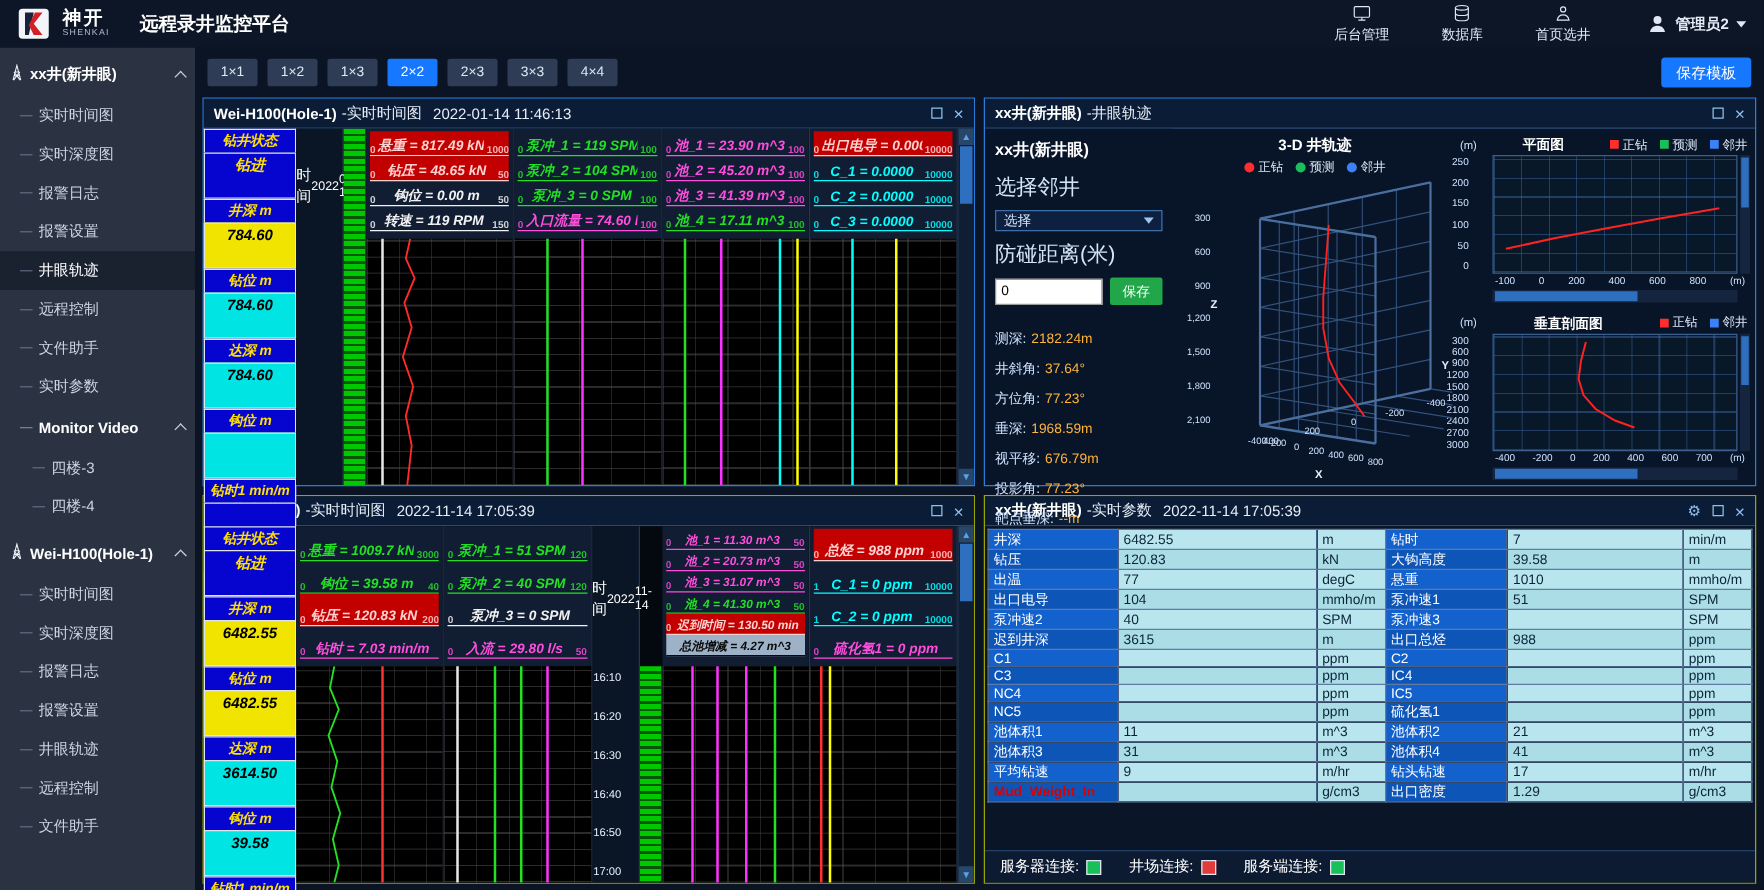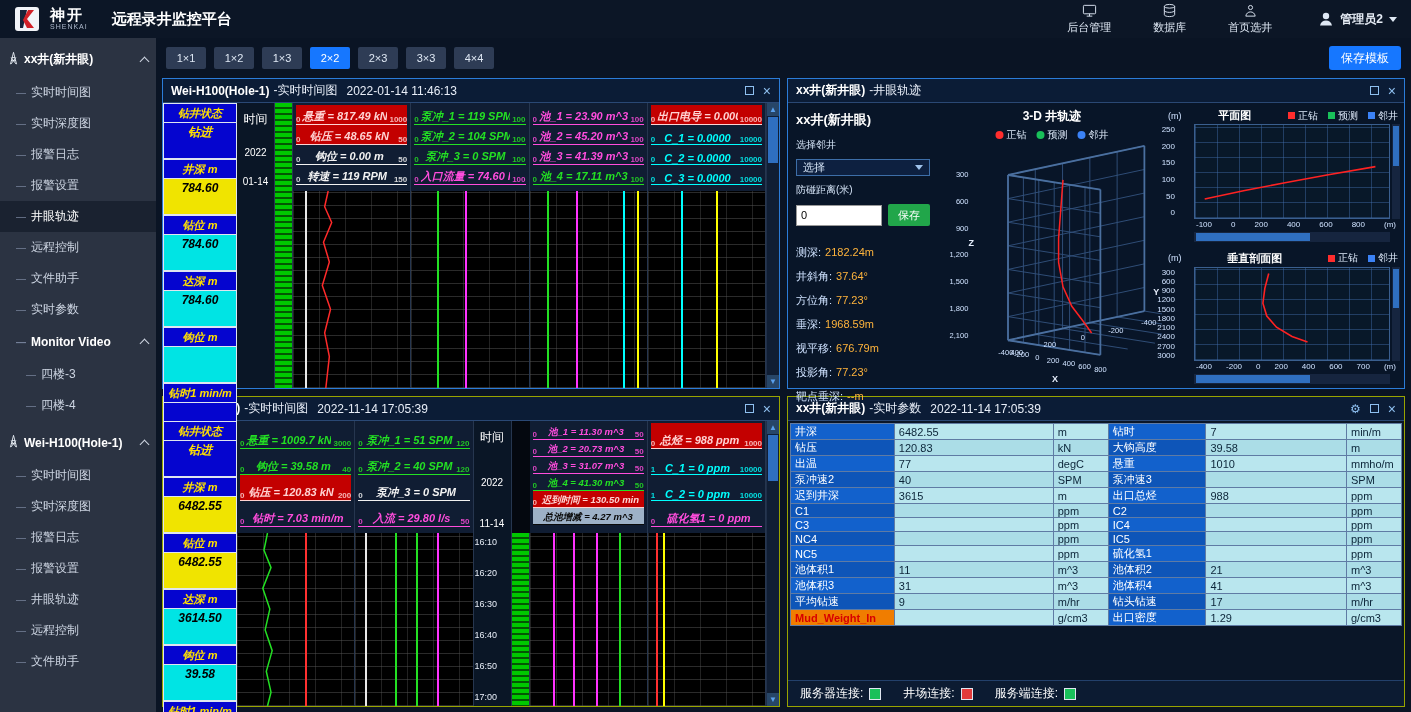--- a/index.html
+++ b/index.html
@@ -53,42 +53,42 @@
 .tchart{flex:1;display:flex;min-width:0}
 .pcol{width:74px;flex:none;display:flex;flex-direction:column;background:#0a1626}
 .plab{height:19px;background:#0505cf;border:1px solid #dfe5ef;border-bottom:none;color:#ffe000;font-weight:bold;font-style:italic;font-size:11px;text-align:center;line-height:18px;overflow:hidden;white-space:nowrap}
 .pval{height:37px;border:1px solid #dfe5ef;text-align:center;font-weight:bold;font-style:italic;font-size:12px;line-height:19px;overflow:hidden;white-space:nowrap}
 .v-yellow{background:#f0e400;color:#000}
 .v-cyan{background:#00e4e4;color:#000}
 .v-blue{background:#0505cf;color:#ffe000}
 .v-bluew{background:#0505cf;color:#fff}
 .tracks{flex:1;display:flex;min-width:0;background:#04080f}
 .timecol{width:38px;flex:none;display:flex;flex-direction:column;background:#0a1626;border-right:1px solid #26364f}
-.timehdr{display:flex;flex-direction:column;align-items:center;justify-content:space-between;padding:8px 0 4px;color:#fff;flex:none}
+.timehdr{display:flex;flex-direction:row;align-items:center;justify-content:space-between;padding:8px 0 4px;color:#fff;flex:none}
 .tbig{font-size:12px}
 .tyd{font-size:10px}
 .timeticks{flex:1;display:flex;flex-direction:column;justify-content:space-between;padding:4px 1px;color:#e8eef8;font-size:9px}
 .statusband{width:18px;flex:none;background:repeating-linear-gradient(180deg,#00c800 0 4px,#035703 4px 6px);border-right:1px solid #26364f}
 .track{flex:1;display:flex;flex-direction:column;border-right:1px solid #26364f;min-width:0}
 .thdr{flex:none;background:#101d33;padding:2px 3px;overflow:hidden}
 .thl{display:flex;align-items:flex-end;gap:2px;font-weight:bold;font-style:italic;font-size:11px;white-space:nowrap;overflow:hidden}
 .thl .tx{flex:1;text-align:center;overflow:hidden}
 .thl .mn,.thl .mx{font-size:8px;font-style:normal;opacity:.85}
 .tplot{flex:1;position:relative;background-color:#000;background-image:repeating-linear-gradient(0deg,rgba(85,85,85,.5) 0 1px,transparent 1px 13px),repeating-linear-gradient(90deg,rgba(85,85,85,.4) 0 1px,transparent 1px 26px)}
 .vline{position:absolute;top:0;bottom:0;width:2px}
 .wavesvg{position:absolute;inset:0;width:100%;height:100%}
 .vscroll{width:13px;flex:none;background:#101e34;border-left:1px solid #20304a;display:flex;flex-direction:column}
 .sbtn{height:13px;background:#274668;color:#5aa0ec;font-size:8px;text-align:center;line-height:13px;cursor:pointer;flex:none}
 .sthumb{height:46px;background:#2f6fc0;margin:1px;flex:none}
 .sspace{flex:1}
 
 .trajbody{flex:1;display:flex;min-width:0}
 .trajinfo{width:150px;flex:none;padding:8px;display:flex;flex-direction:column;gap:7px;background:#081528}
 .tw{font-size:13px;font-weight:bold;color:#fff;margin-bottom:2px}
-.flab{font-size:10px;color:#d5e4f7}
+.flab{font-size:17px;color:#d5e4f7}
 .select{height:22px;border:1px solid #3d6ea8;background:#0d2040;color:#d7e6f8;font-size:11px;display:flex;align-items:center;justify-content:space-between;padding:0 6px;cursor:pointer}
 .selcaret{width:0;height:0;border-left:4px solid transparent;border-right:4px solid transparent;border-top:5px solid #9fc3ec}
 .inprow{display:flex;gap:6px;align-items:center}
 .dinput{width:86px;height:21px;background:#fff;border:1px solid #999;color:#000;font-size:11px;padding:0 4px}
 .gbtn{background:#21a64a;color:#fff;border:none;height:22px;padding:0 10px;font-size:11px;border-radius:2px;cursor:pointer}
 #trajstats{margin-top:12px;display:flex;flex-direction:column;gap:9px}
 .statrow{font-size:11px;white-space:nowrap}
 .statlbl{color:#cfe2ff}
 .statval{color:#ffb43c;margin-left:4px}
 .traj3d{flex:1;position:relative;min-width:0}
@@ -933,20 +933,28 @@
                 </tr>
                 <tr>
                   <td class="c-lab">出温</td>
                   <td class="c-val">77</td>
                   <td class="c-unit">degC</td>
                   <td class="c-lab">悬重</td>
                   <td class="c-val">1010</td>
                   <td class="c-unit">mmho/m</td>
                 </tr>
                 <tr>
+                  <td class="c-lab">出口电导</td>
+                  <td class="c-val">104</td>
+                  <td class="c-unit">mmho/m</td>
+                  <td class="c-lab">泵冲速1</td>
+                  <td class="c-val">51</td>
+                  <td class="c-unit">SPM</td>
+                </tr>
+                <tr>
                   <td class="c-lab">泵冲速2</td>
                   <td class="c-val">40</td>
                   <td class="c-unit">SPM</td>
                   <td class="c-lab">泵冲速3</td>
                   <td class="c-val"></td>
                   <td class="c-unit">SPM</td>
                 </tr>
                 <tr>
                   <td class="c-lab">迟到井深</td>
                   <td class="c-val">3615</td>

